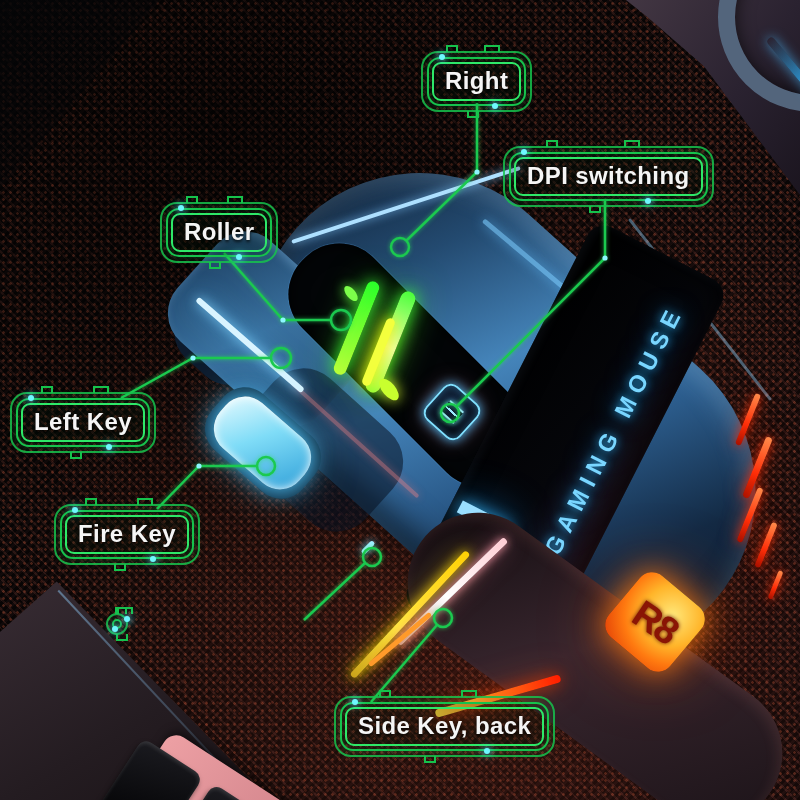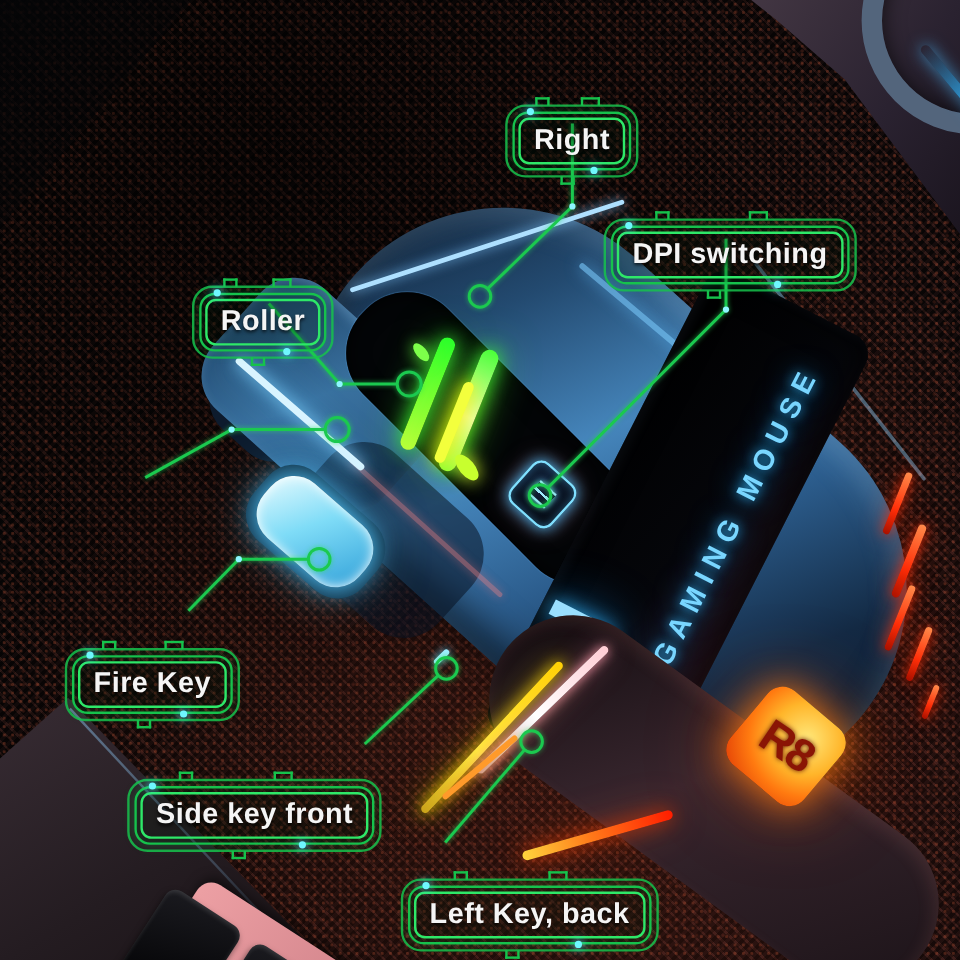--- a/index.html
+++ b/index.html
@@ -215,21 +215,20 @@
   }
   
   .connectors{ position:absolute; inset:0; z-index:20;
     filter:drop-shadow(0 0 2px rgba(40,220,90,.7)); }
   
   .callout{
     position:absolute; z-index:30;
     border:2px solid var(--g); border-radius:13px; padding:3px;
     background:rgba(2,26,10,.22);
     box-shadow:0 0 10px rgba(25,200,80,.28), inset 0 0 8px rgba(25,200,80,.16);
-    margin-top:36px;
   }
   .callout::before{
     content:""; position:absolute; inset:-8px;
     border:2px solid var(--g); border-radius:17px; opacity:.85; pointer-events:none;
   }
   .callout .inner{
     border:2px solid var(--gbright); border-radius:9px; padding:3px 11px;
     font-size:24px; font-weight:bold; line-height:1.2; color:#f5f5f5;
     letter-spacing:.4px; white-space:nowrap;
     text-shadow:0 2px 3px rgba(0,0,0,.75);
@@ -367,41 +366,48 @@
 
   <div class="callout co-roller">
     <span class="pin pin-t1"></span>
     <span class="pin pin-t2"></span>
     <span class="pin pin-b1"></span>
     <span class="dot dot-a"></span>
     <span class="dot dot-b"></span>
     <div class="inner">Roller</div>
   </div>
 
+  <div class="callout co-left">
+    <span class="pin pin-t1"></span>
+    <span class="pin pin-t2"></span>
+    <span class="pin pin-b1"></span>
+    <span class="dot dot-a"></span>
+    <span class="dot dot-b"></span>
+    <div class="inner">Left Key</div>
+  </div>
 
   <div class="callout co-fire">
     <span class="pin pin-t1"></span>
     <span class="pin pin-t2"></span>
     <span class="pin pin-b1"></span>
     <span class="dot dot-a"></span>
     <span class="dot dot-b"></span>
     <div class="inner">Fire Key</div>
   </div>
 
   <div class="callout co-sidefront">
     <span class="pin pin-t1"></span>
     <span class="pin pin-t2"></span>
     <span class="pin pin-b1"></span>
     <span class="dot dot-a"></span>
     <span class="dot dot-b"></span>
-    <div class="inner">Side key front</div>
   </div>
 
   <div class="callout co-sideback">
     <span class="pin pin-t1"></span>
     <span class="pin pin-t2"></span>
     <span class="pin pin-b1"></span>
     <span class="dot dot-a"></span>
     <span class="dot dot-b"></span>
-    <div class="inner">Left Key, back</div>
+    <div class="inner">Side Key, back</div>
   </div>
 
 </div>
 
 </body></html>

